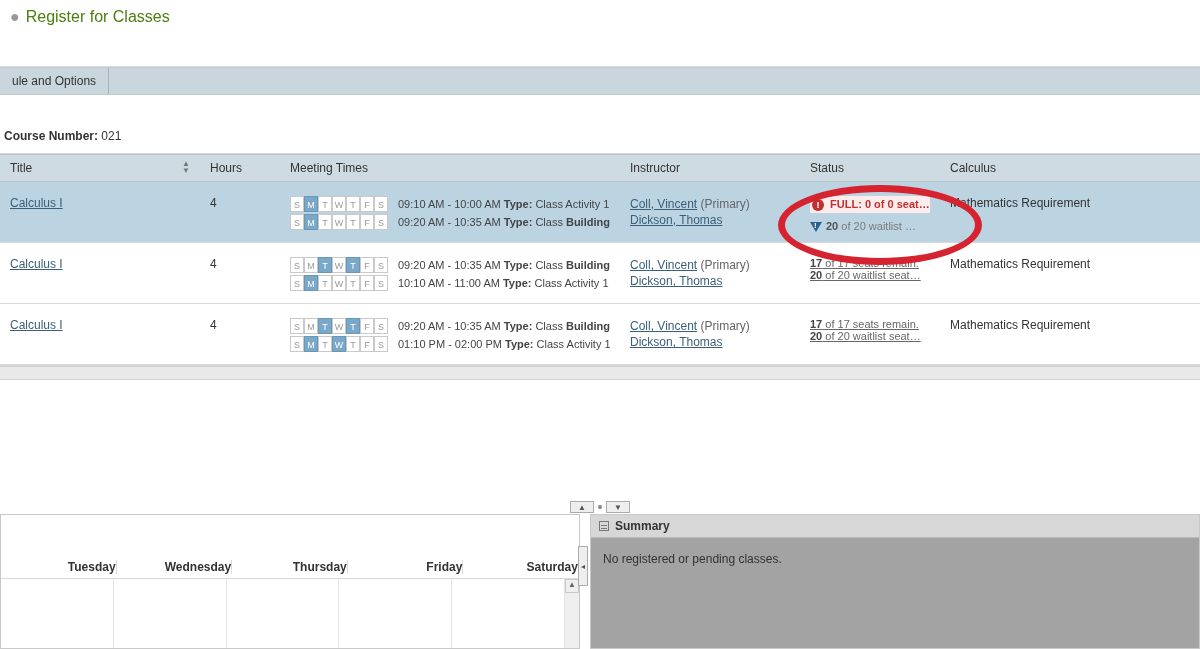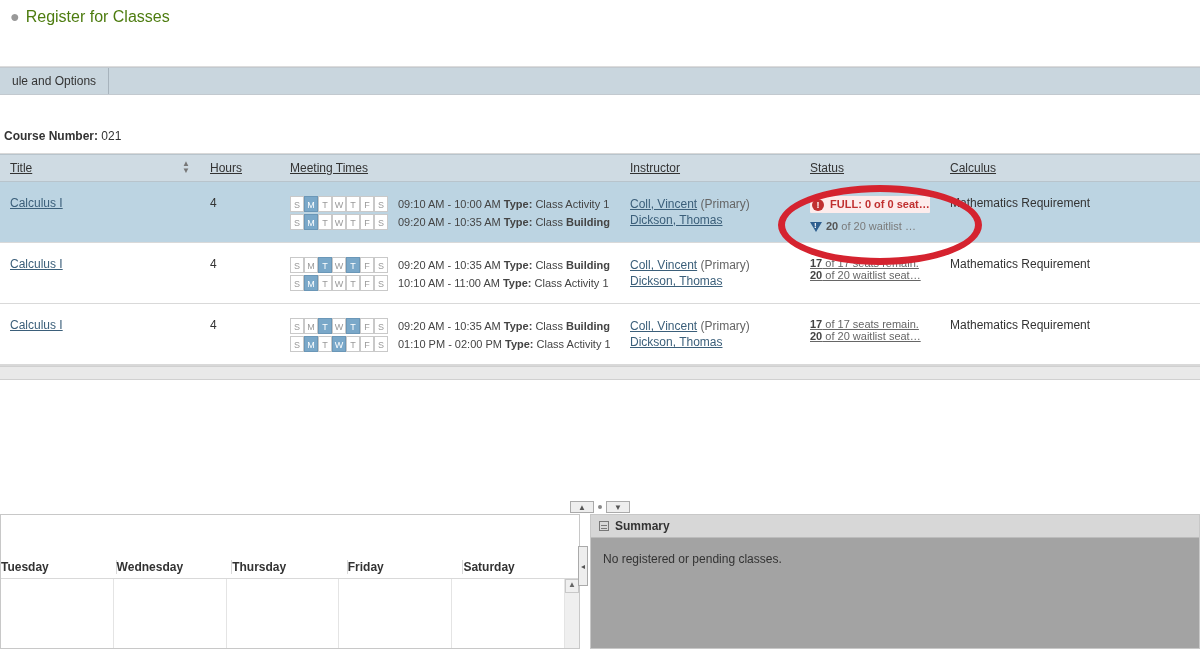--- a/index.html
+++ b/index.html
@@ -57,21 +57,20 @@
   }
   .grid th {
     background: #cfdbe3;
     color: #333;
     text-align: left;
     font-weight: 400;
     font-size: 12px;
     padding: 6px 10px;
     border-top: 1px solid #b8c4cc;
     border-bottom: 1px solid #b8c4cc;
-    text-decoration: underline;
   }
   .grid th.title-col { width: 200px; position: relative; }
   .sort-arrows {
     position: absolute; right: 10px; top: 5px;
     display: flex; flex-direction: column; font-size: 8px; color: #777;
     line-height: 7px;
   }
   .grid th.hours-col { width: 80px; }
   .grid th.meeting-col { width: 340px; }
   .grid th.instr-col { width: 180px; }
@@ -199,21 +198,21 @@
     content:""; position:absolute; left:1px; right:1px; top:3px; height:1px; background:#777;
   }
   .sum-icon::after {
     content:""; position:absolute; left:1px; right:1px; top:6px; height:1px; background:#777;
   }
   .summary-body { padding: 14px 12px; color: #333; }
   .cal-head-row {
     display: flex; height: 24px; align-items: center; border-bottom: 1px solid #d9d9d9;
   }
   .cal-head-cell {
-    flex: 1; text-align: left; font-weight: 700; color: #333; font-size: 12px;
+    flex: 1; text-align: right; font-weight: 700; color: #333; font-size: 12px;
     border-right: 1px solid #d9d9d9;
   }
   .cal-body {
     flex:1; display:flex;
   }
   .cal-col { flex:1; border-right: 1px solid #e4e4e4; }
   .cal-scroll {
     width: 14px; background: #efefef; display: flex; flex-direction: column;
   }
   .cal-scroll .up {

